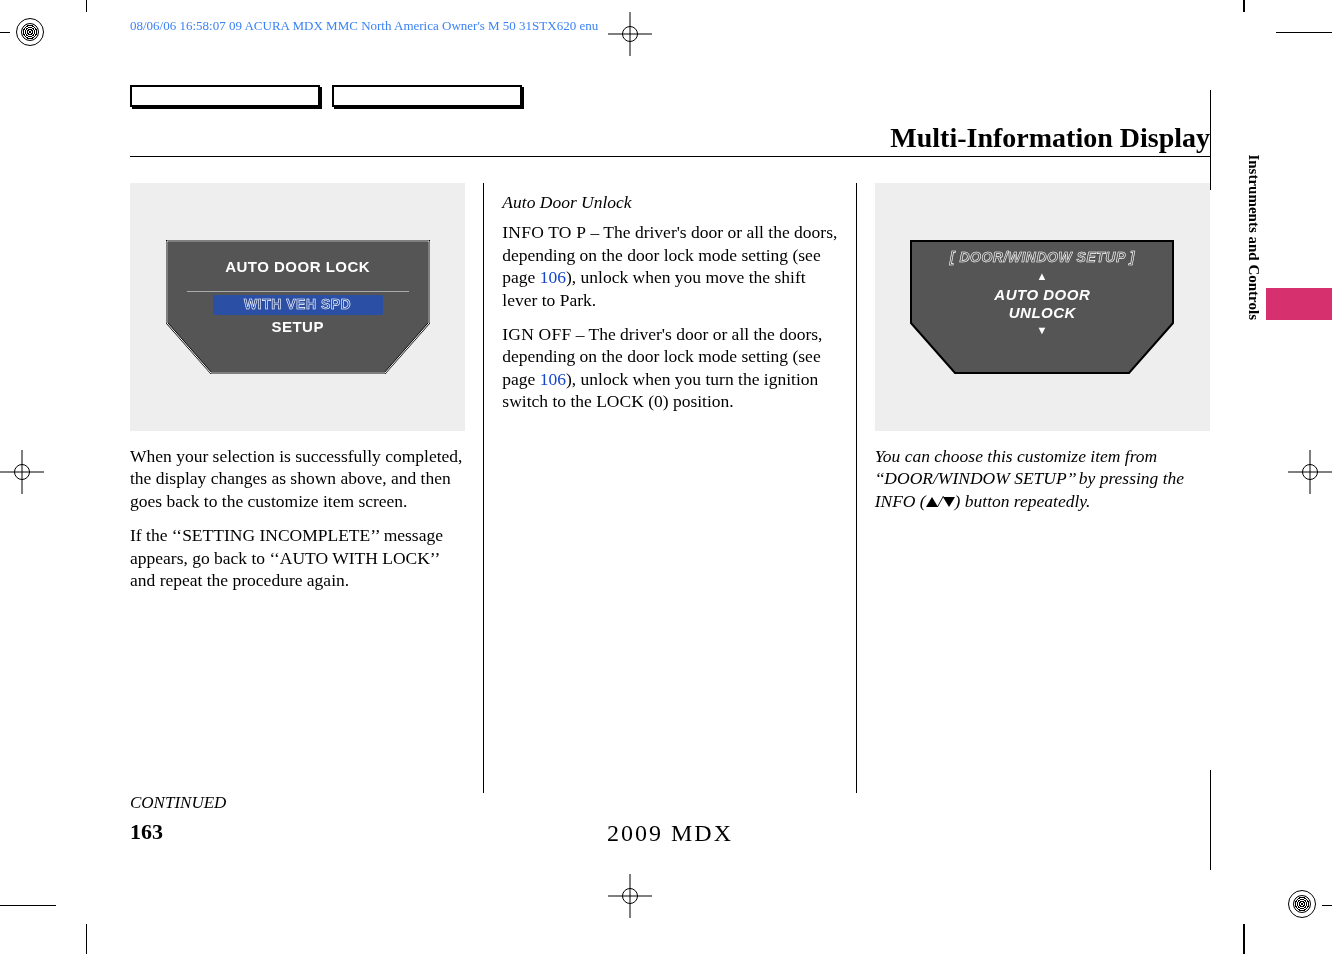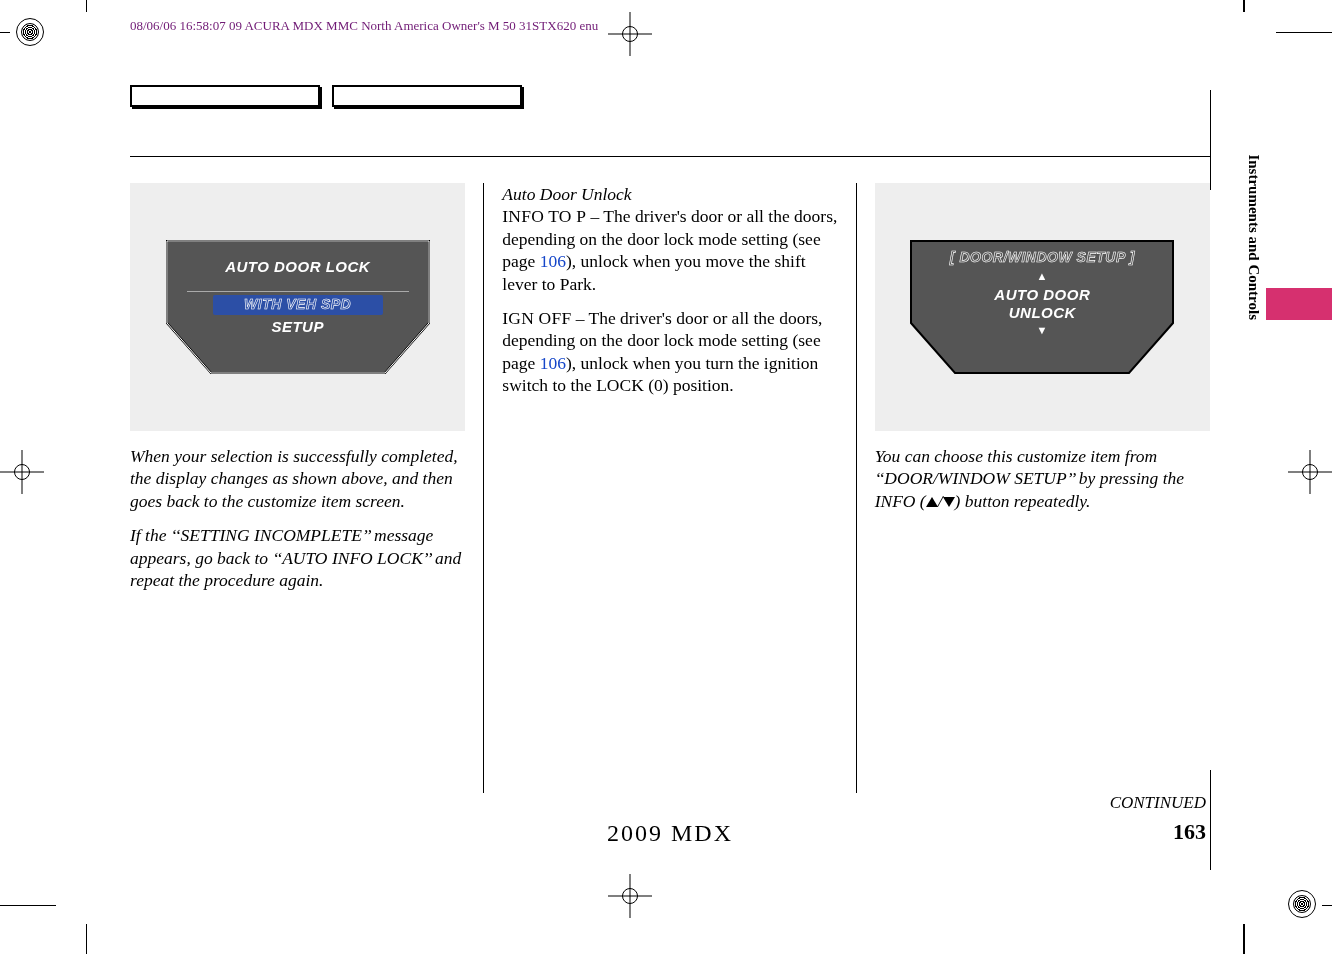--- a/index.html
+++ b/index.html
@@ -42,21 +42,21 @@
   }
   .crop-cross::before { left: 50%; top: 0; width: 1px; height: 100%; transform: translateX(-0.5px); }
   .crop-cross::after  { top: 50%; left: 0; height: 1px; width: 100%; transform: translateY(-0.5px); }
   .crop-cross .circ { position: absolute; left: 50%; top: 50%; width: 16px; height: 16px; border: 1px solid #000; border-radius: 50%; transform: translate(-50%,-50%); }
 
   .header-meta {
     position: absolute;
     top: 18px; left: 130px;
     font-family: "Times New Roman", serif;
     font-size: 13px;
-    color: #701a75;
+    color: #3b82f6;
   }
 
   .page {
     position: absolute;
     left: 130px; top: 85px;
     width: 1080px;
     height: 760px;
   }
 
   .title-row {
@@ -113,29 +113,29 @@
   .mid-text {
     position: absolute; left: 0; top: 0; width: 100%; height: 100%;
     color: #fff;
     font-family: Arial, Helvetica, sans-serif;
     font-weight: bold;
     text-align: center;
     letter-spacing: 0.5px;
     font-size: 15px;
   }
 
-  p { margin: 0 0 12px 0; }
+  p { margin: 8px 0 12px 0; }
   .subhead { font-style: italic; margin-bottom: 0; }
   .term { letter-spacing: 0.2px; }
   .pref { color: #1546c9; }
 
   .footer {
     position: absolute;
     left: 0; right: 0; bottom: 0;
-    text-align: right;
+    text-align: left;
   }
   .continued { font-style: italic; font-size: 17px; margin-bottom: 6px; padding-right: 4px; }
   .pagenum { font-weight: bold; font-size: 22px; padding-right: 4px; }
   .model-year {
     position: absolute;
     left: 50%; transform: translateX(-50%);
     bottom: -2px;
     font-size: 24px;
     letter-spacing: 2px;
   }
@@ -210,44 +210,45 @@
 
 <div class="top-tab-block"></div>
 
 <div class="page">
 
   <div class="title-row">
     <div class="placeholder-boxes">
       <div class="ph-box"></div>
       <div class="ph-box"></div>
     </div>
+    <div class="page-title">Multi-Information Display</div>
   </div>
 
   <div class="columns">
 
-    <div class="col" style="padding-left:0;font-style:italic;">
+    <div class="col" style="padding-left:0;">
       <div class="display-figure">
         <div class="mid-screen">
           <svg viewBox="0 0 270 140">
             <path d="M4 4 H266 V86 L222 136 H48 L4 86 Z" fill="#555" stroke="#000" stroke-width="2"></path>
             <path d="M4 4 H266 V86 L222 136 H48 L4 86 Z" fill="none" stroke="#fff" stroke-width="1" transform="translate(0,0)"></path>
           </svg>
           <div class="mid-text">
             <div style="position:absolute; left:0; right:0; top:20px;">AUTO DOOR LOCK</div>
             <div class="highlight-bar" style="top:58px;"></div>
             <div style="position:absolute; left:0; right:0; top:54px; height:1px; border-top:1px solid #aaa; margin:0 24px;"></div>
             <div style="position:absolute; left:0; right:0; top:59px; font-size:14px;">
               <span class="outline-white">WITH VEH SPD</span>
             </div>
             <div style="position:absolute; left:0; right:0; top:80px;">SETUP</div>
           </div>
         </div>
       </div>
       <p>When your selection is successfully completed, the display changes as shown above, and then goes back to the customize item screen.</p>
-      <p>If the ‘‘SETTING INCOMPLETE’’ message appears, go back to ‘‘AUTO INFO LOCK’’ and repeat the procedure again.</p>
+      <p>If the ‘‘SETTING INCOMPLETE’’ message appears, go back to ‘‘AUTO WITH LOCK’’ and repeat the procedure again.</p>
     </div>
 
     <div class="col">
       <p class="subhead">Auto Door Unlock</p>
       <p>
         <span class="term">INFO TO P</span><span> – </span><span>The driver's door or all the doors, depending on the door lock mode setting (see page </span><span class="pref">106</span><span>), unlock when you move the shift lever to Park.</span>
       </p>
       <p>
         <span class="term">IGN OFF</span><span> – </span><span>The driver's door or all the doors, depending on the door lock mode setting (see page </span><span class="pref">106</span><span>), unlock when you turn the ignition switch to the LOCK (0) position.</span>
       </p>

